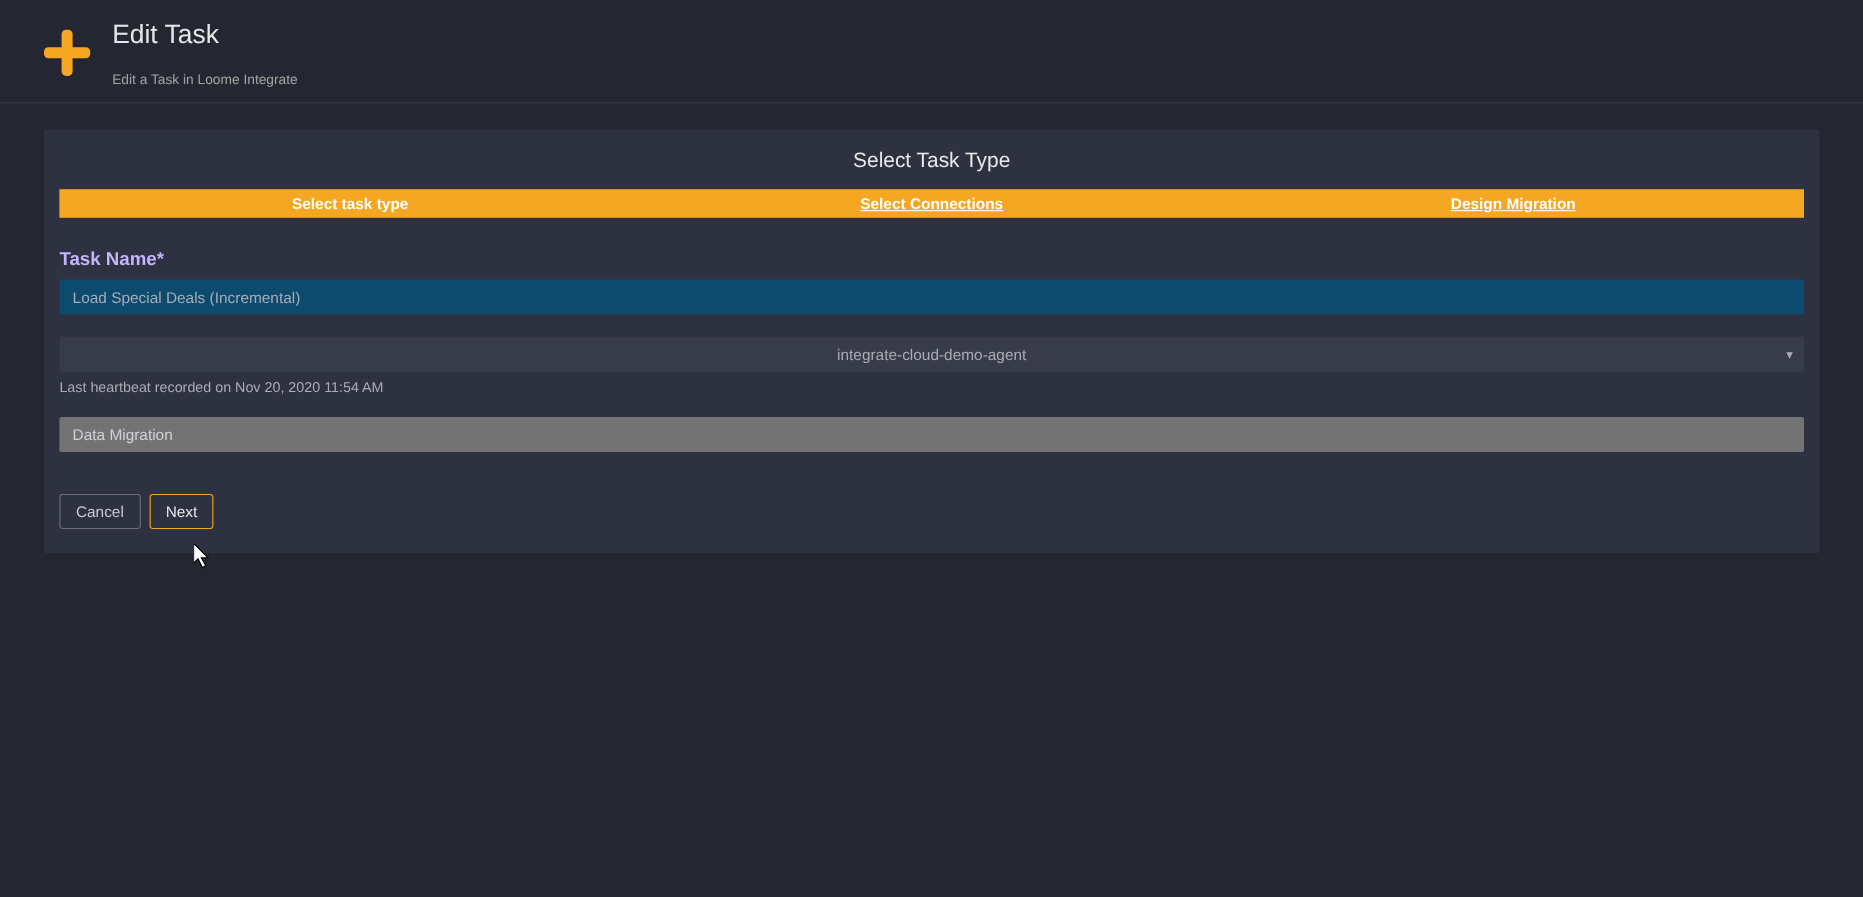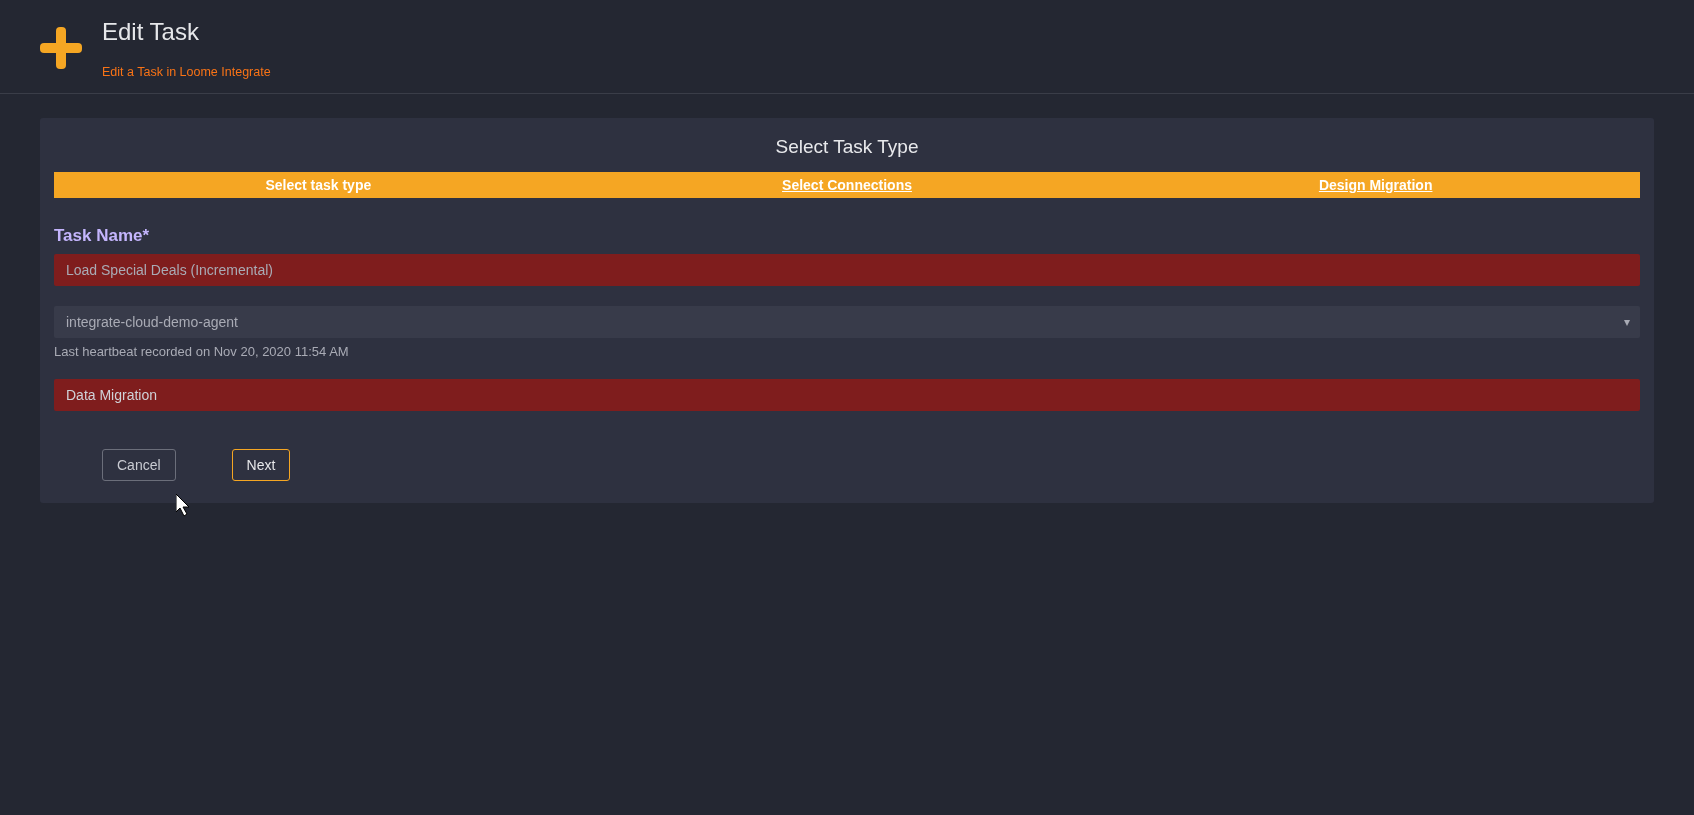--- a/index.html
+++ b/index.html
@@ -28,21 +28,21 @@
     position: relative;
   }
   .header-text h1 {
     font-size: 24px;
     font-weight: 400;
     color: #e6e7ea;
     line-height: 1.2;
   }
   .header-text p {
     font-size: 12.5px;
-    color: #f97316;
+    color: #a3a3a3;
     margin-top: 18px;
   }
 
   .panel {
     margin: 24px 40px 0 40px;
     background: #2e3140;
     padding: 18px 0 22px 0;
     border-radius: 3px;
   }
   .panel-title {
@@ -81,21 +81,21 @@
   }
   .field-label {
     display: block;
     font-size: 17px;
     color: #c4b5fd;
     font-weight: 600;
     margin-bottom: 8px;
   }
   .input {
     width: 100%;
-    background: #7f1d1d;
+    background: #0c4a6e;
     border: none;
     color: #a9abb5;
     font-size: 14px;
     padding: 8px 12px;
     height: 32px;
     border-radius: 2px;
     outline: none;
     font-family: inherit;
   }
   .select-wrap {
@@ -106,38 +106,39 @@
     background: #383b4a;
     border: none;
     color: #a9abb5;
     font-size: 14px;
     padding: 8px 12px;
     height: 32px;
     border-radius: 2px;
     appearance: none;
     outline: none;
     font-family: inherit;
+    text-align: center;
   }
   .chevron {
     position: absolute;
     right: 10px;
     top: 50%;
     transform: translateY(-50%);
     pointer-events: none;
     color: #a9abb5;
     font-size: 12px;
   }
   .helper {
     font-size: 13px;
     color: #a9abb5;
     margin-top: 6px;
   }
   .readonly-box {
     width: 100%;
-    background: #7f1d1d;
+    background: #737373;
     color: #d0d2d8;
     font-size: 14px;
     padding: 8px 12px;
     height: 32px;
     border-radius: 2px;
     line-height: 16px;
   }
 
   .buttons {
     padding: 18px 14px 0 14px;
@@ -146,21 +147,20 @@
   }
   .btn {
     background: transparent;
     border: 1px solid #6b6e7a;
     color: #c9cbd2;
     font-size: 14px;
     padding: 7px 14px;
     border-radius: 3px;
     cursor: pointer;
     font-family: inherit;
-    margin-left: 48px;
   }
   .btn.primary {
     border-color: #f5a623;
     color: #e6e7ea;
   }
 
   .cursor {
     position: absolute;
     left: 176px;
     top: 494px;

